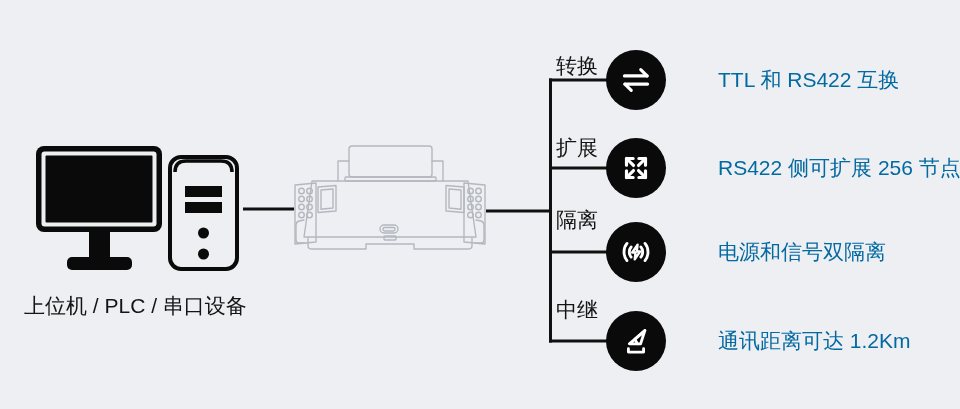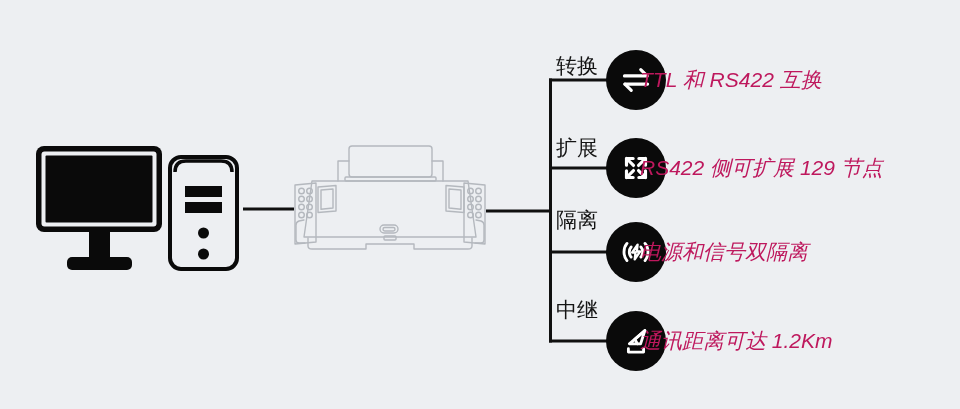--- a/index.html
+++ b/index.html
@@ -25,27 +25,26 @@
     position:absolute;
     left:606px;
     width:60px;height:60px;
     border-radius:50%;
     background:#0a0a0a;
     display:flex;align-items:center;justify-content:center;
   }
   .feature-icon svg{width:38px;height:38px;display:block;}
   .feature-text{
     position:absolute;
-    left:640px;
+    left:718px;
     font-size:21px;
     font-weight:500;
-    color:#be185d;
+    color:#0369a1;
     white-space:nowrap;
     line-height:28px;
-    font-style:italic;
   }
   .caption{
     position:absolute;
     left:24px;top:292px;
     font-size:21px;
     font-weight:500;
     color:#141414;
     white-space:nowrap;
   }
   
@@ -123,20 +122,21 @@
       <path d="M318,187 L336,185.5 V211 L318,212.5 Z"></path>
       <path d="M321,190 L333,189 V208 L321,209.3 Z"></path>
       <path d="M446,185.5 L464,187 V212.5 L446,211 Z"></path>
       <path d="M449,189 L461,190 V209.3 L449,208 Z"></path>
 
       <rect x="380" y="225" width="18" height="8" rx="4"></rect>
       <rect x="383" y="227.5" width="12" height="3.5" rx="1.7"></rect>
     </g>
   </svg>
 
+  <div class="caption">上位机 / PLC / 串口设备</div>
 
   <div class="r1">
     <div class="feature-label">转换</div>
     <div class="feature-icon">
       <svg viewBox="0 0 24 24" fill="none" stroke="#ffffff" stroke-width="2" stroke-linecap="round" stroke-linejoin="round">
         <path d="M4.7 9.4 H19"></path>
           <path d="M19 9.4 L15 5.5"></path>
         <path d="M19.3 14.6 H5"></path>
           <path d="M5 14.6 L9 18.5"></path>
       </svg>
@@ -151,21 +151,21 @@
         <path d="M10.4 10.4 L6 6"></path>
           <path d="M6 10.2 V6 H10.2"></path>
         <path d="M13.6 10.4 L18 6"></path>
           <path d="M13.8 6 H18 V10.2"></path>
         <path d="M10.4 13.6 L6 18"></path>
           <path d="M6 13.8 V18 H10.2"></path>
         <path d="M13.6 13.6 L18 18"></path>
           <path d="M13.8 18 H18 V13.8"></path>
       </svg>
     </div>
-    <div class="feature-text">RS422 侧可扩展 129 节点</div>
+    <div class="feature-text">RS422 侧可扩展 256 节点</div>
   </div>
 
   <div class="r3">
     <div class="feature-icon" style="left:606px">
       <svg viewBox="0 0 24 24" fill="none" stroke="#ffffff" stroke-width="1.8" stroke-linecap="round" stroke-linejoin="round">
         <path d="M13 7.4 L9.6 12.3 H11.7 L11.2 16.6 L14.6 11.7 H12.5 Z" stroke-width="1.5"></path>
         <path d="M8.9 8.8 C7.4 10.5 7.4 13.5 8.9 15.2"></path>
         <path d="M6.3 6.6 C3.8 9.6 3.8 14.4 6.3 17.4"></path>
         <path d="M15.1 8.8 C16.6 10.5 16.6 13.5 15.1 15.2"></path>
         <path d="M17.7 6.6 C20.2 9.6 20.2 14.4 17.7 17.4"></path>

